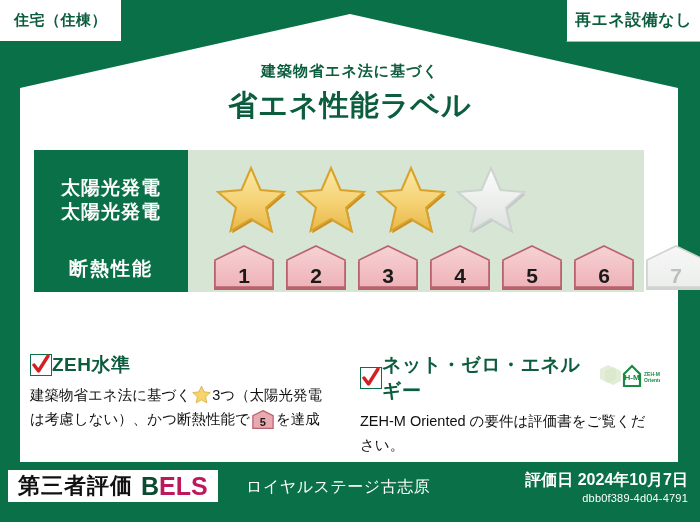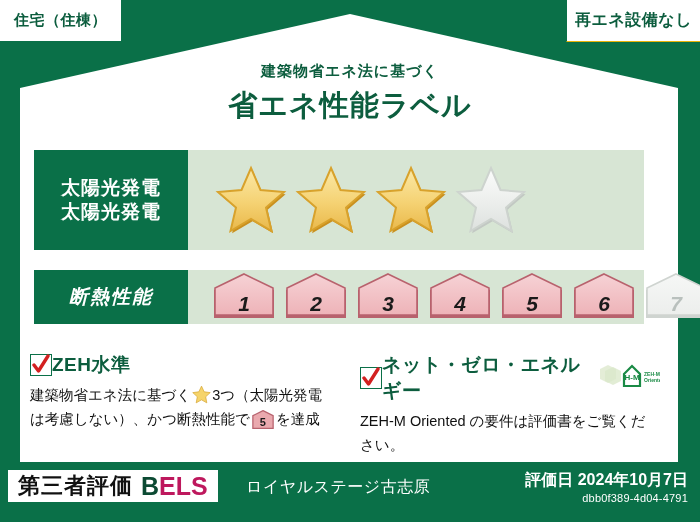--- a/index.html
+++ b/index.html
@@ -43,21 +43,21 @@
   #title-sub{font-size:15px;font-weight:bold;letter-spacing:1px;}
   #title-main{font-size:29px;font-weight:bold;letter-spacing:1px;margin-top:5px;}
 
   
   .perf-row{
     position:absolute;left:34px;width:610px;
     display:flex;align-items:stretch;
     background:#d7e5d4;
   }
   #row-energy{top:150px;height:100px;}
-  #row-insul{top:270px;height:54px;font-style:italic;}
+  #row-insul{top:246px;height:46px;}
 
   .row-label{
     background:#0a7048;color:#ffffff;font-weight:bold;
     display:flex;flex-direction:column;align-items:center;justify-content:center;
     width:154px;flex:0 0 154px;
     line-height:1.25;
   }
   #row-energy .row-label{font-size:19px;letter-spacing:1px;}
   #row-insul .row-label{font-size:19px;letter-spacing:2px;}
 

